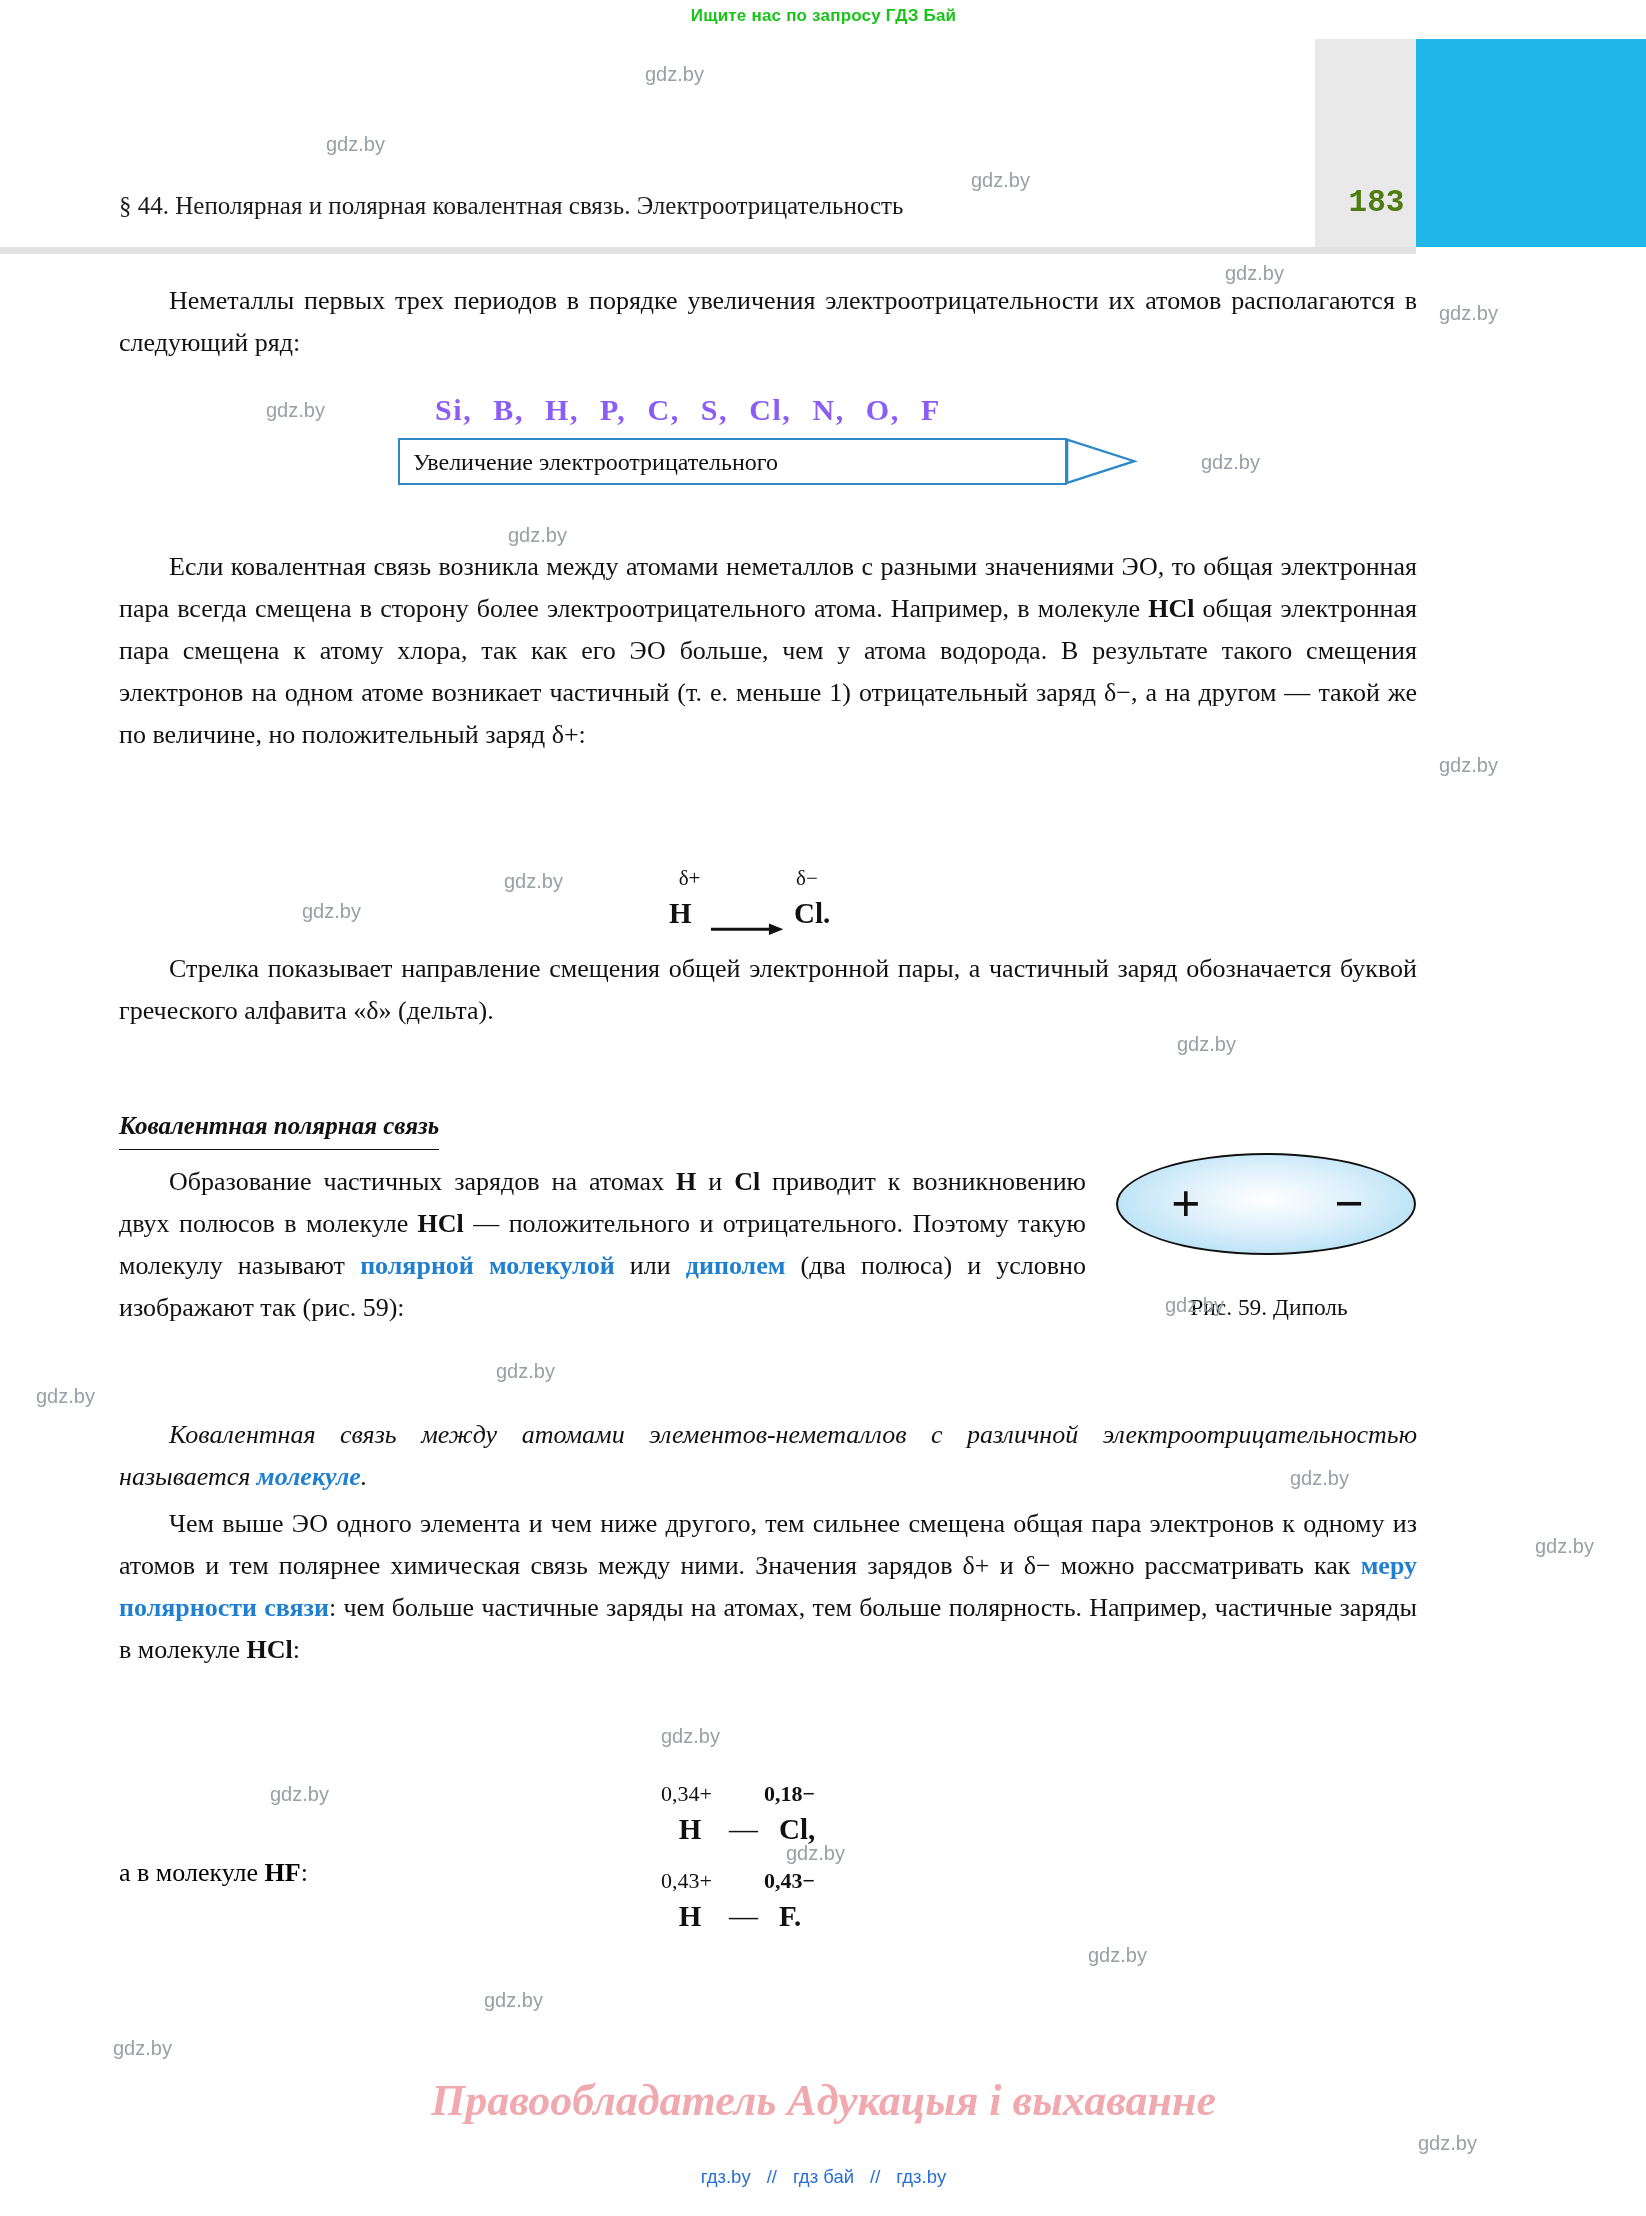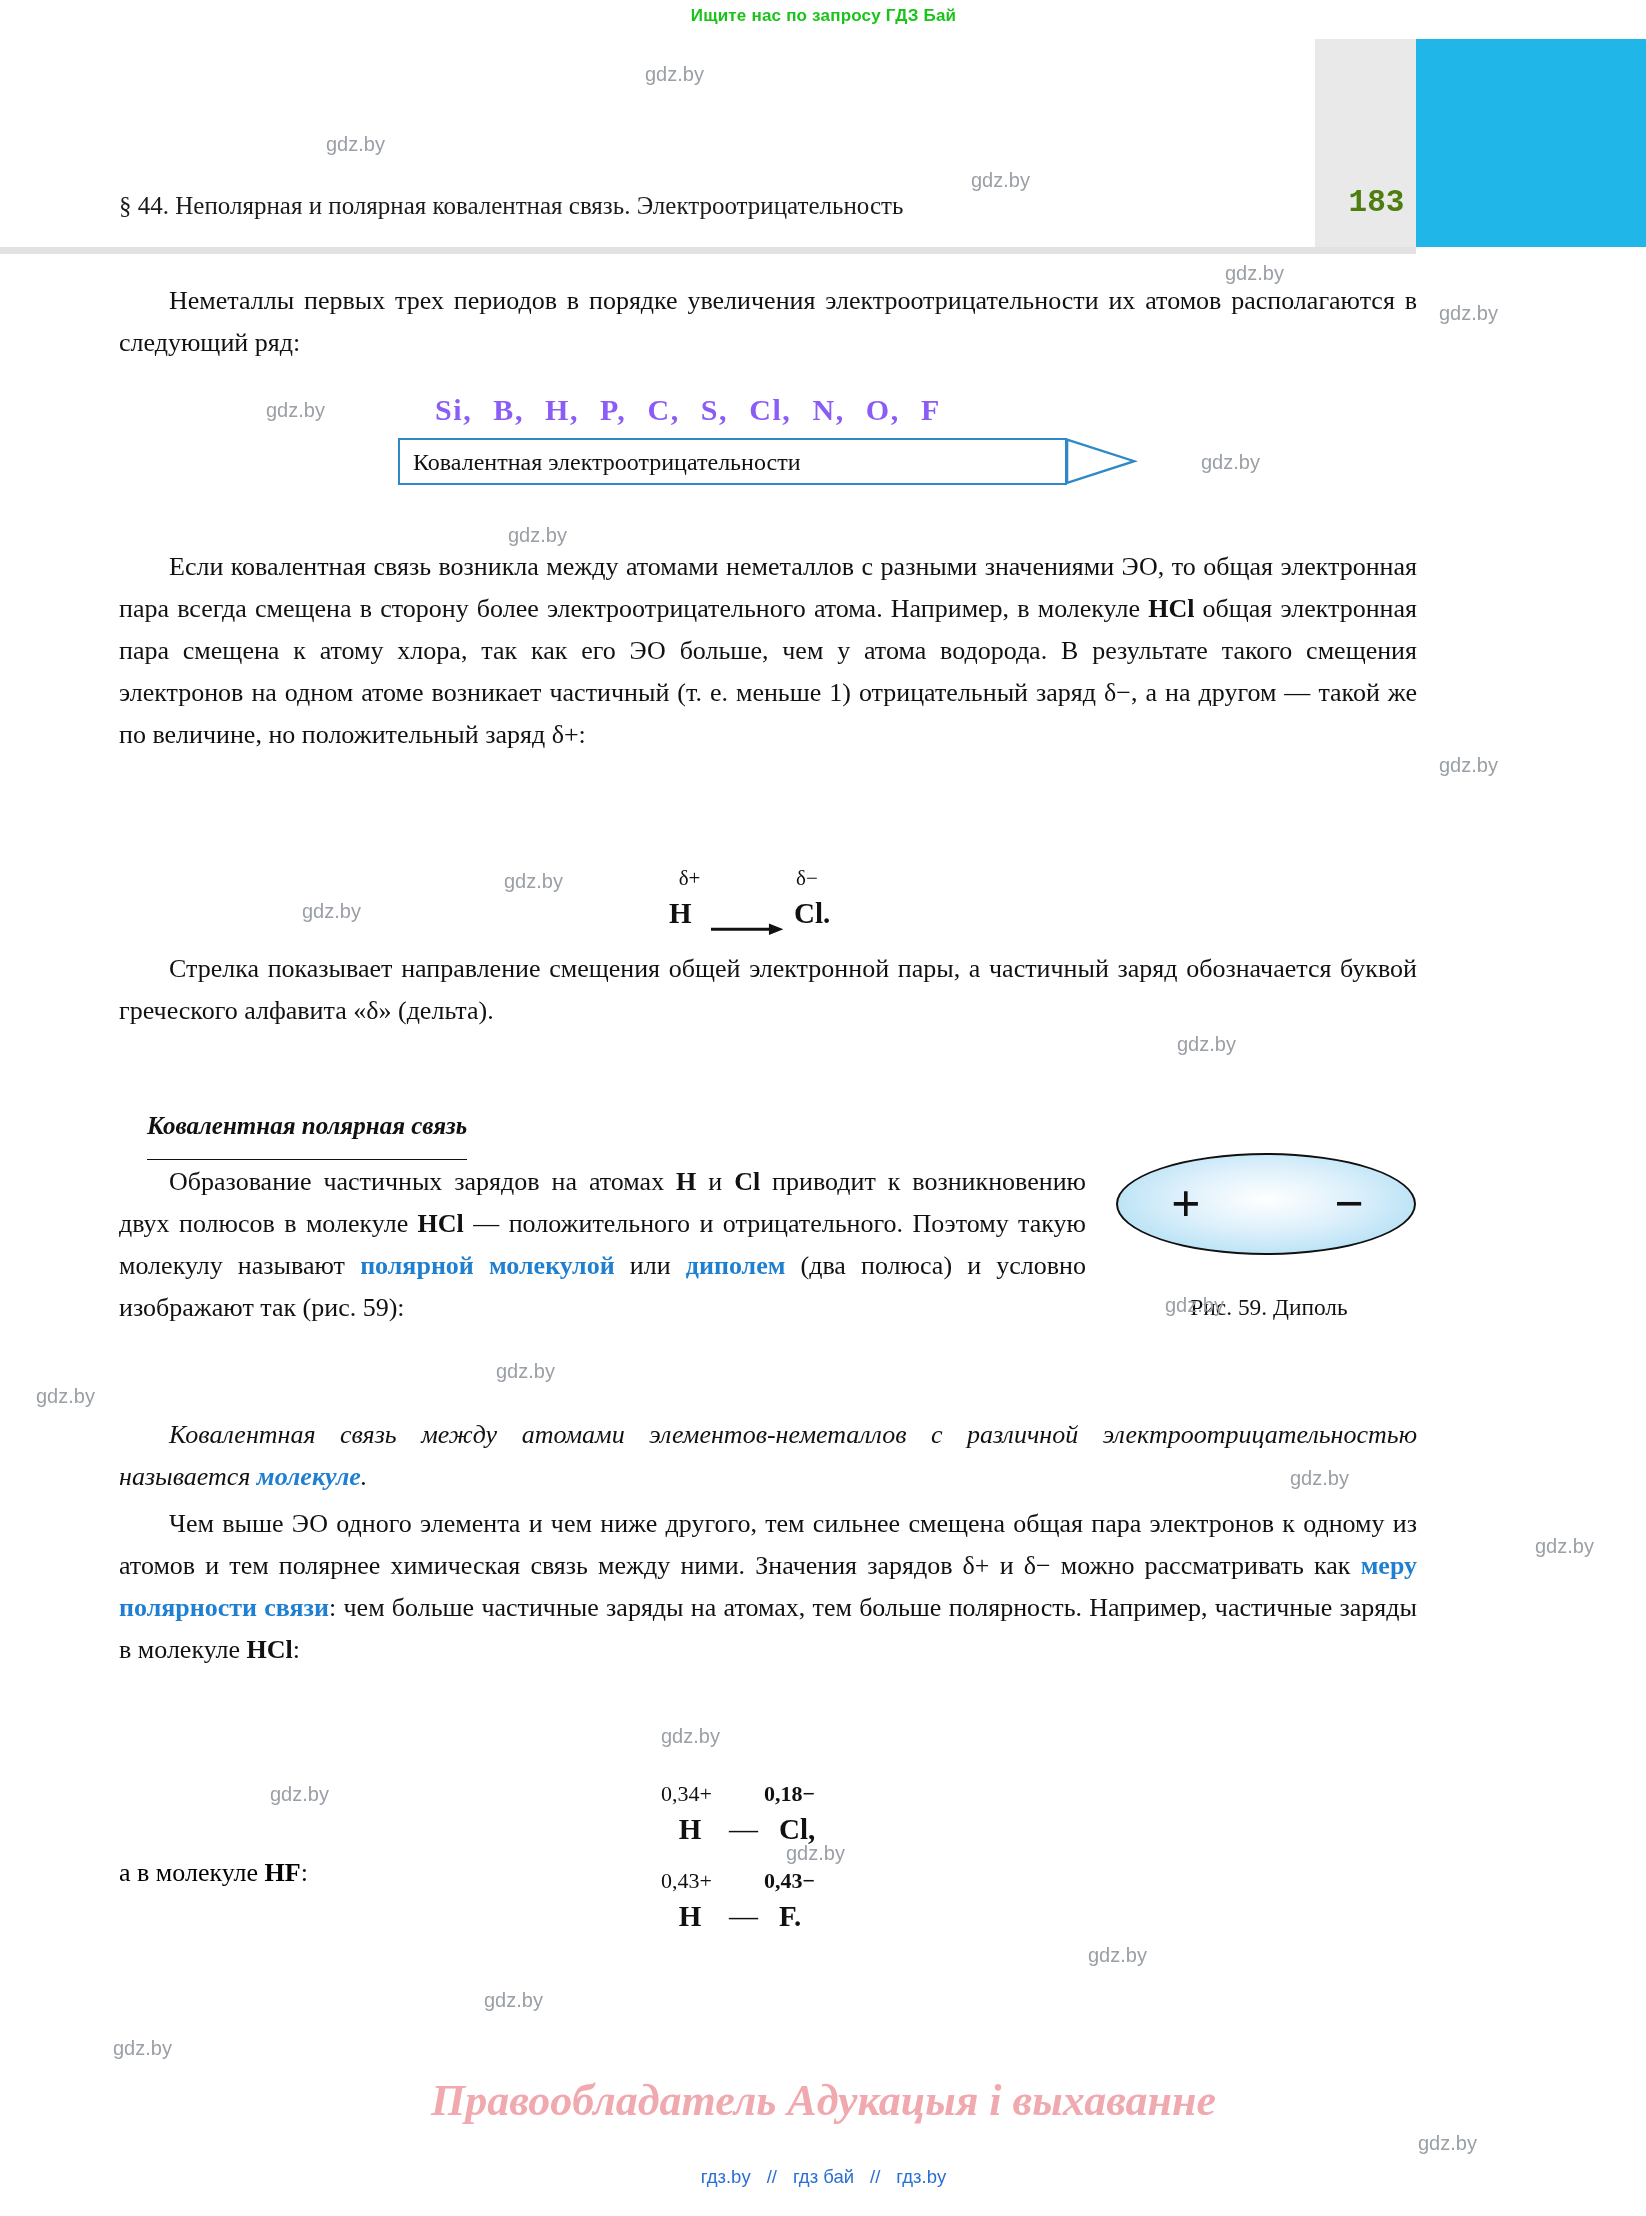--- a/index.html
+++ b/index.html
@@ -149,22 +149,21 @@
 
   
   .subhead {
     position: absolute;
     left: 119px; top: 1112px;
     font-size: 25px;
     font-style: italic;
     font-weight: bold;
     color: #111;
     border-bottom: 1.6px solid #111;
-    padding-bottom: 19px;
-    margin-left: 28px;
+    padding-bottom: 9px;
   }
 
   
   .fig-wrap {
     position: absolute;
     left: 1116px; top: 1153px;
     width: 306px;
   }
   .ellipse {
     width: 300px; height: 102px;
@@ -265,21 +264,21 @@
 <div class="col" style="top:280px;">
   <p class="body indent">Неметаллы первых трех периодов в порядке увеличения электроотрицательности их атомов располагаются в следующий ряд:</p>
 </div>
 
 <div class="el-row">
   <span>Si,</span><span>B,</span><span>H,</span><span>P,</span><span>C,</span><span>S,</span><span>Cl,</span><span>N,</span><span>O,</span><span>F</span>
 </div>
 
 <div class="arrow-wrap">
   <div class="arrow-box">
-    <div class="arrow-label">Ковалентная электроотрицательности</div>
+    <div class="arrow-label">Увеличение электроотрицательного</div>
   </div>
   <div class="arrow-head">
     <svg width="73" height="64" viewBox="0 0 90 80">
       <polygon points="2,12 2,66 86,39" fill="#ffffff" stroke="#2f89c6" stroke-width="3"></polygon>
     </svg>
   </div>
 </div>
 
 <div class="col" style="top:546px;">
   <p class="body indent"><span>Если ковалентная связь возникла между атомами неметаллов с разными значениями ЭО, то общая электронная пара всегда смещена в сторону более электроотрицательного атома. Например, в молекуле </span><span class="b">HCl</span><span> общая электронная пара смещена к атому хлора, так как его ЭО больше, чем у атома водорода. В результате такого смещения электронов на одном атоме возникает частичный  (т. е. меньше 1) отрицательный заряд δ−, а на другом — такой же по величине, но положительный заряд δ+:</span></p>

